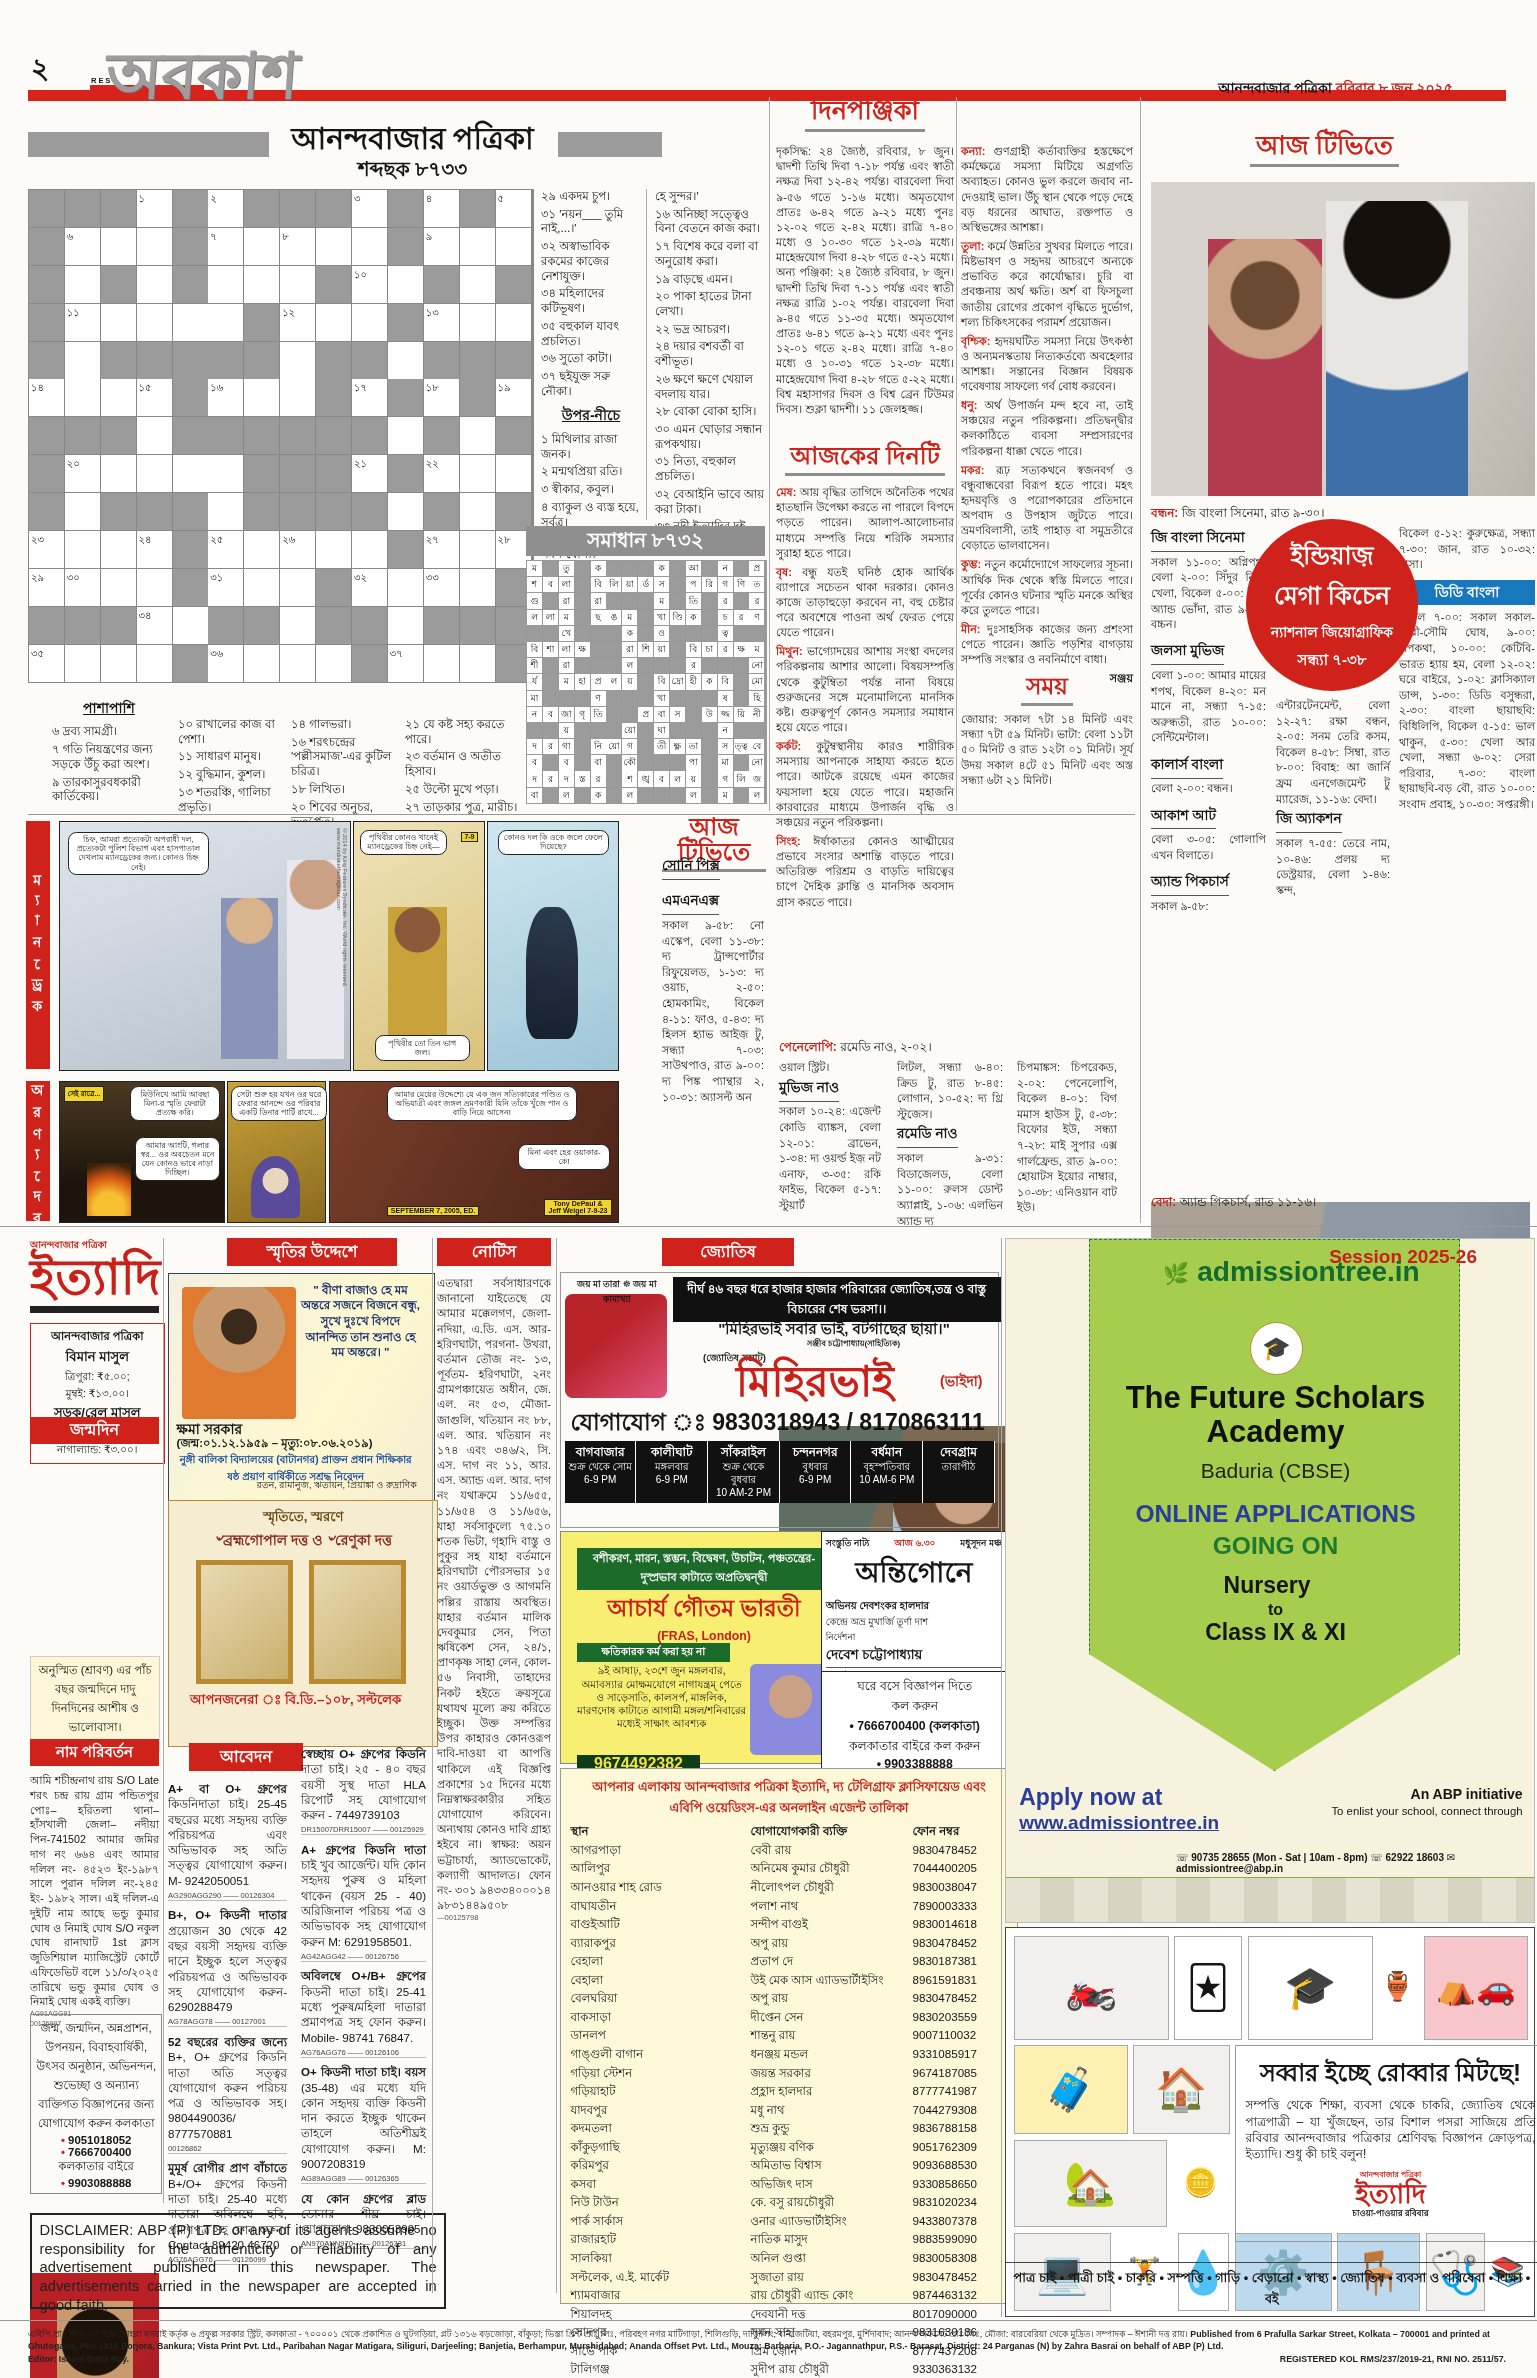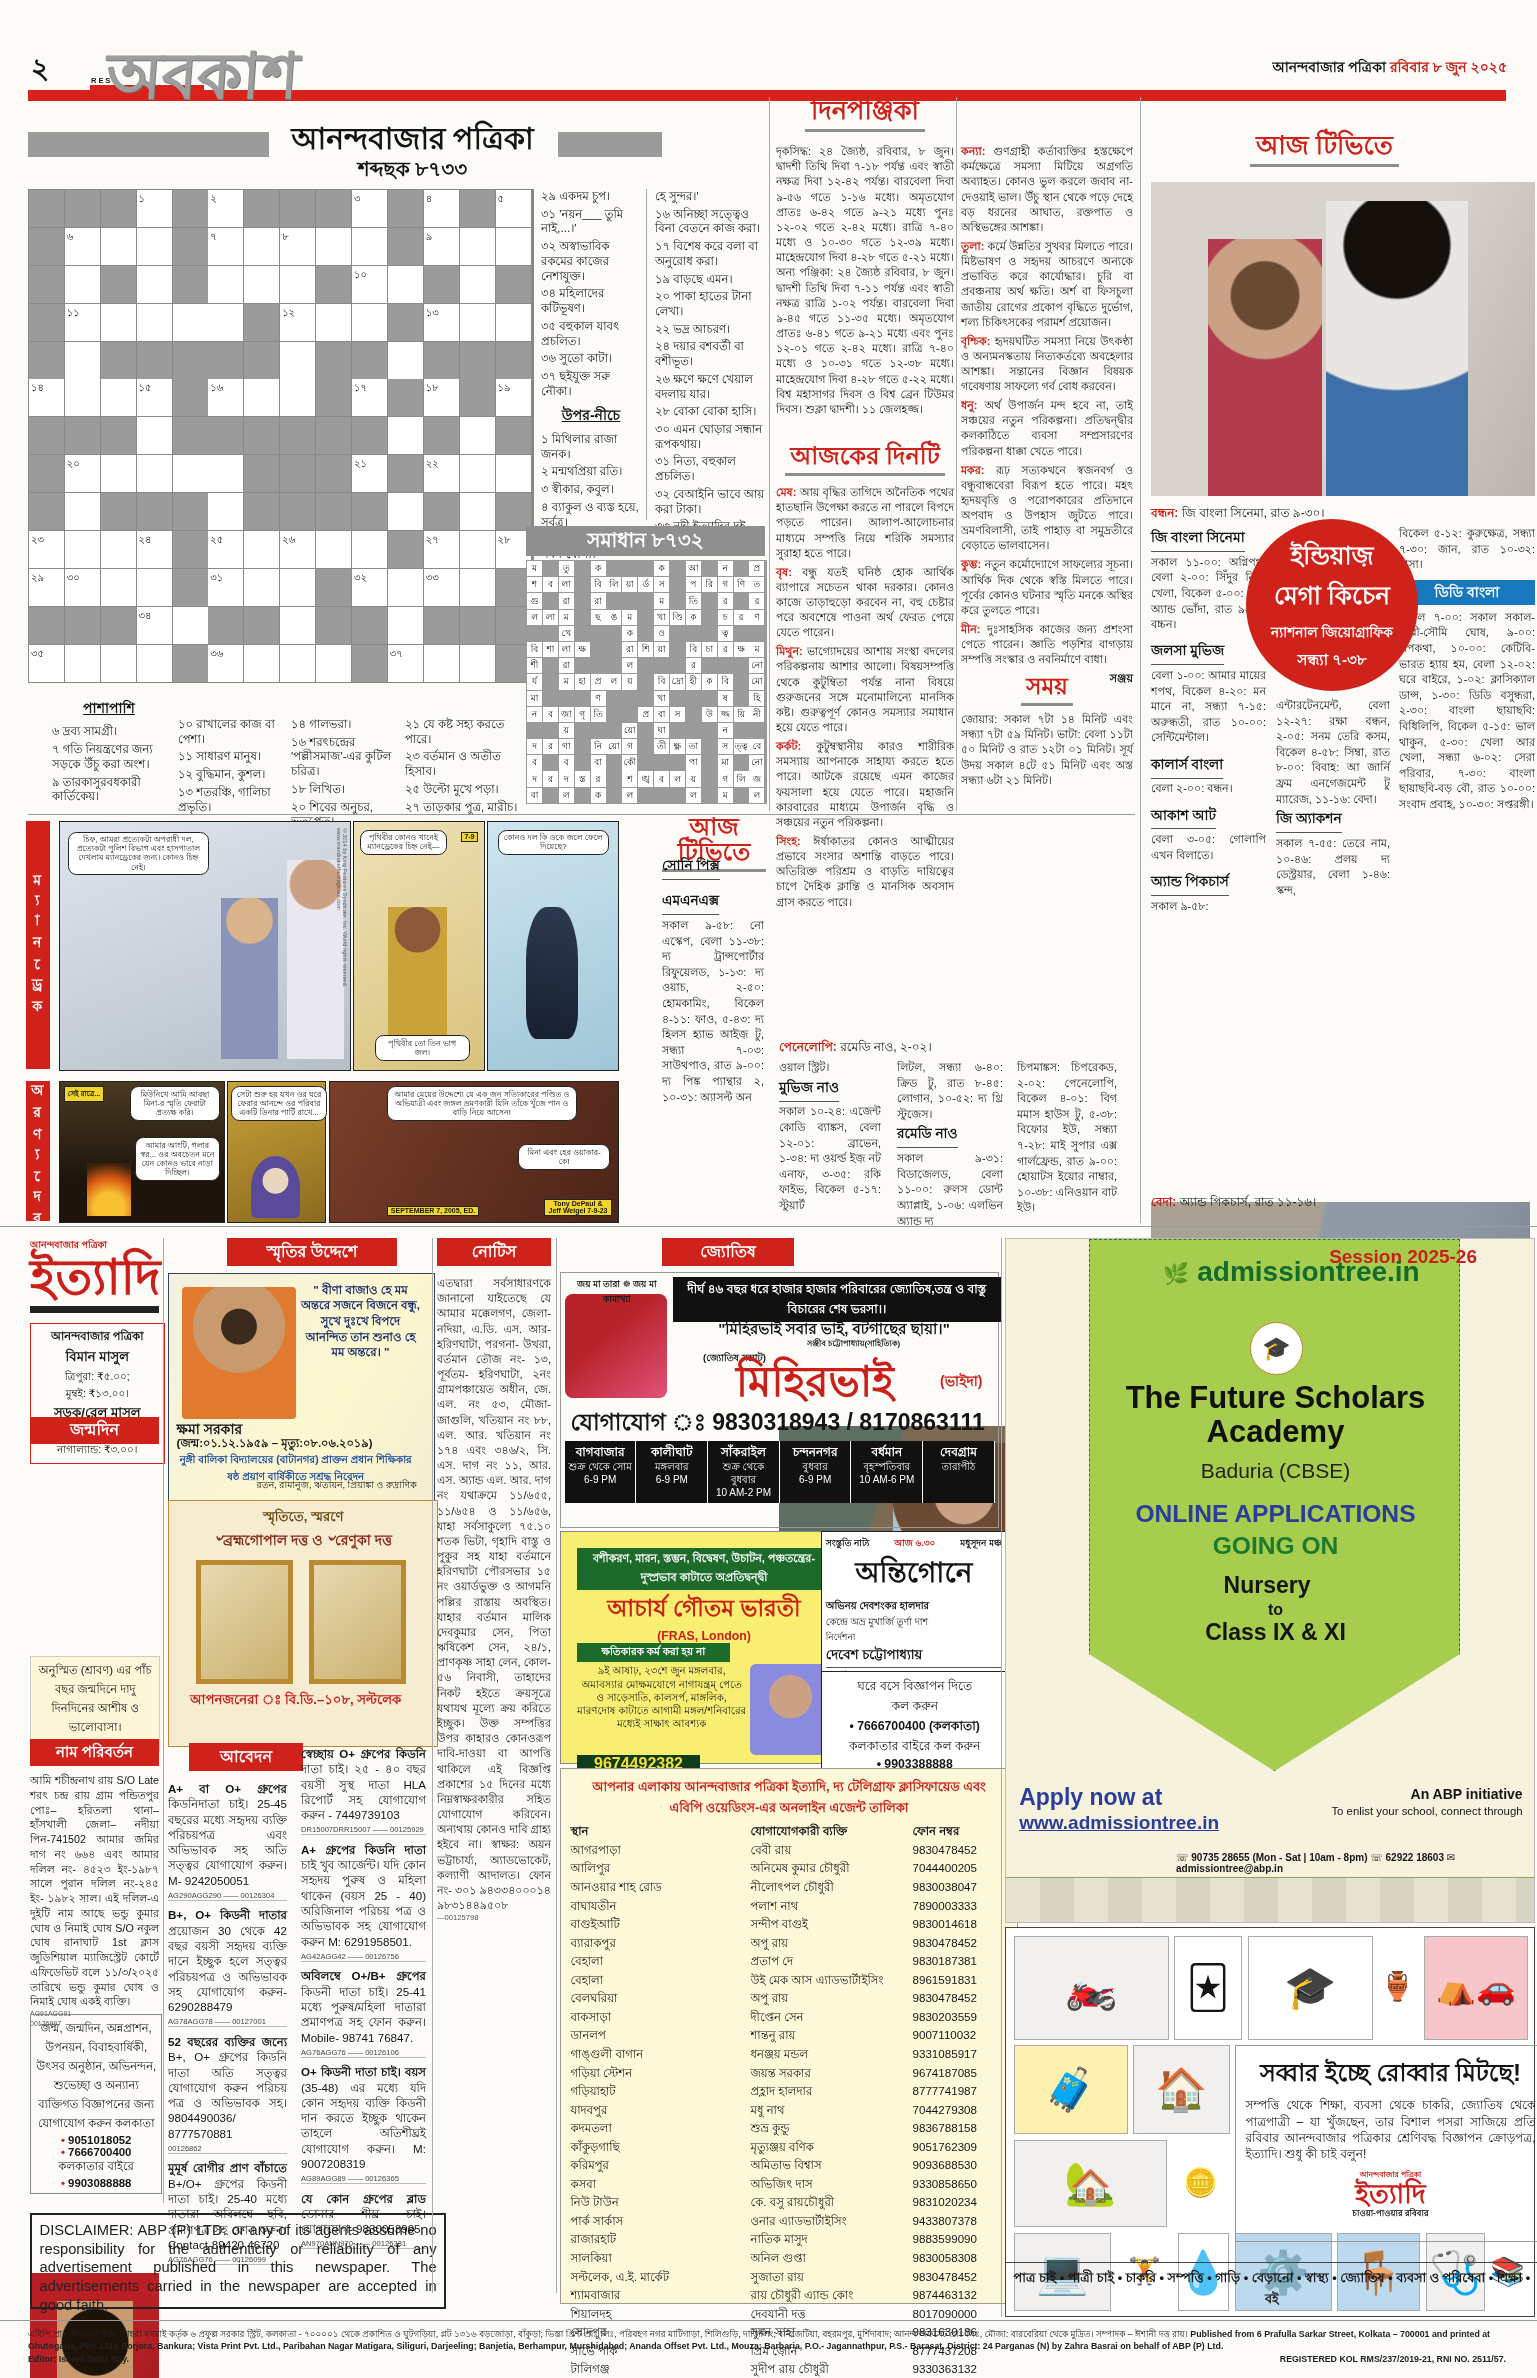--- a/index.html
+++ b/index.html
@@ -47,21 +47,21 @@
 </head>
 <body>
 
 <div class="page">
 
   <div class="abs" style="left:31px;top:47px;font-size:28px;font-weight:bold">২</div>
   <div class="abs" style="left:28px;top:90px;width:1478px;height:11.4px;background:#d8231d"></div>
   <div class="abs" style="left:91px;top:76px;font-size:7.6px;letter-spacing:1.9px;font-weight:bold">REST</div>
   <div class="abs" style="left:90px;top:85px;width:114px;height:16px;background:#d8231d"></div>
   <div class="abs" style="left:106px;top:26.5px;font-size:64px;font-weight:bold;color:#9d9d9d;text-shadow:0.9px 0.9px 0 #777;transform:skewX(-4deg)">অবকাশ</div>
-  <div class="abs" style="left:1164px;top:56px;width:343px;text-align:right;font-size:14px;font-weight:bold">
+  <div class="abs" style="left:1164px;top:77px;width:343px;text-align:center;font-size:14px;font-weight:bold">
     <span>আনন্দবাজার পত্রিকা</span> <span class="red">রবিবার ৮ জুন ২০২৫</span>
   </div>
 
   <div class="abs" style="left:28px;top:132px;width:241px;height:24.6px;background:#9b9b9b"></div>
   <div class="abs" style="left:558px;top:132px;width:104px;height:24.6px;background:#9b9b9b"></div>
   <div class="abs" style="left:273px;top:115px;width:279px;text-align:center;font-size:30px;font-weight:bold;font-family:'Liberation Serif',serif">আনন্দবাজার পত্রিকা</div>
   <div class="abs" style="left:273px;top:154px;width:279px;text-align:center;font-size:20px;font-weight:bold">শব্দছক ৮৭৩৩</div>
   <div class="abs" id="xgrid" style="left:28px;top:189px">
       <div class="xc xb"></div>
       <div class="xc xb"></div>

